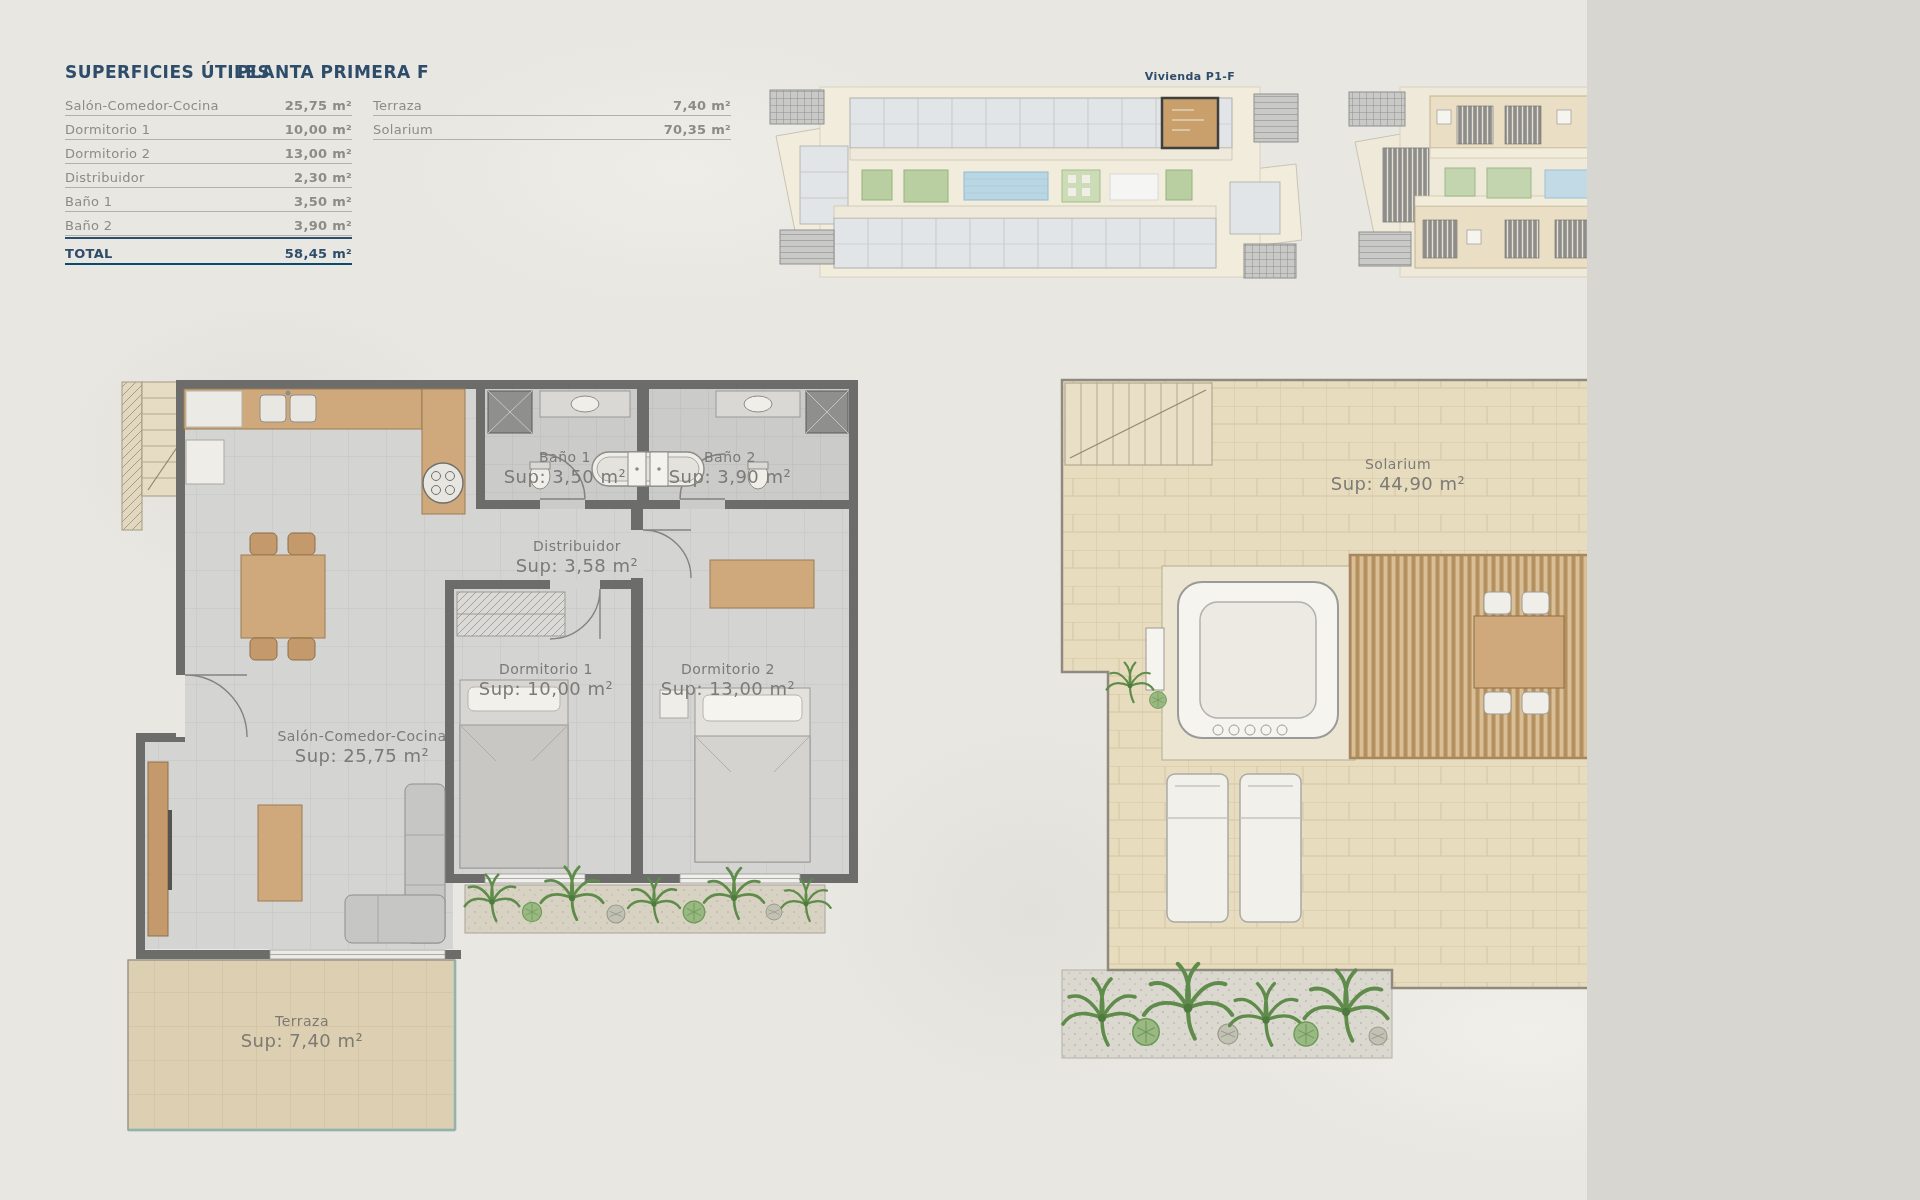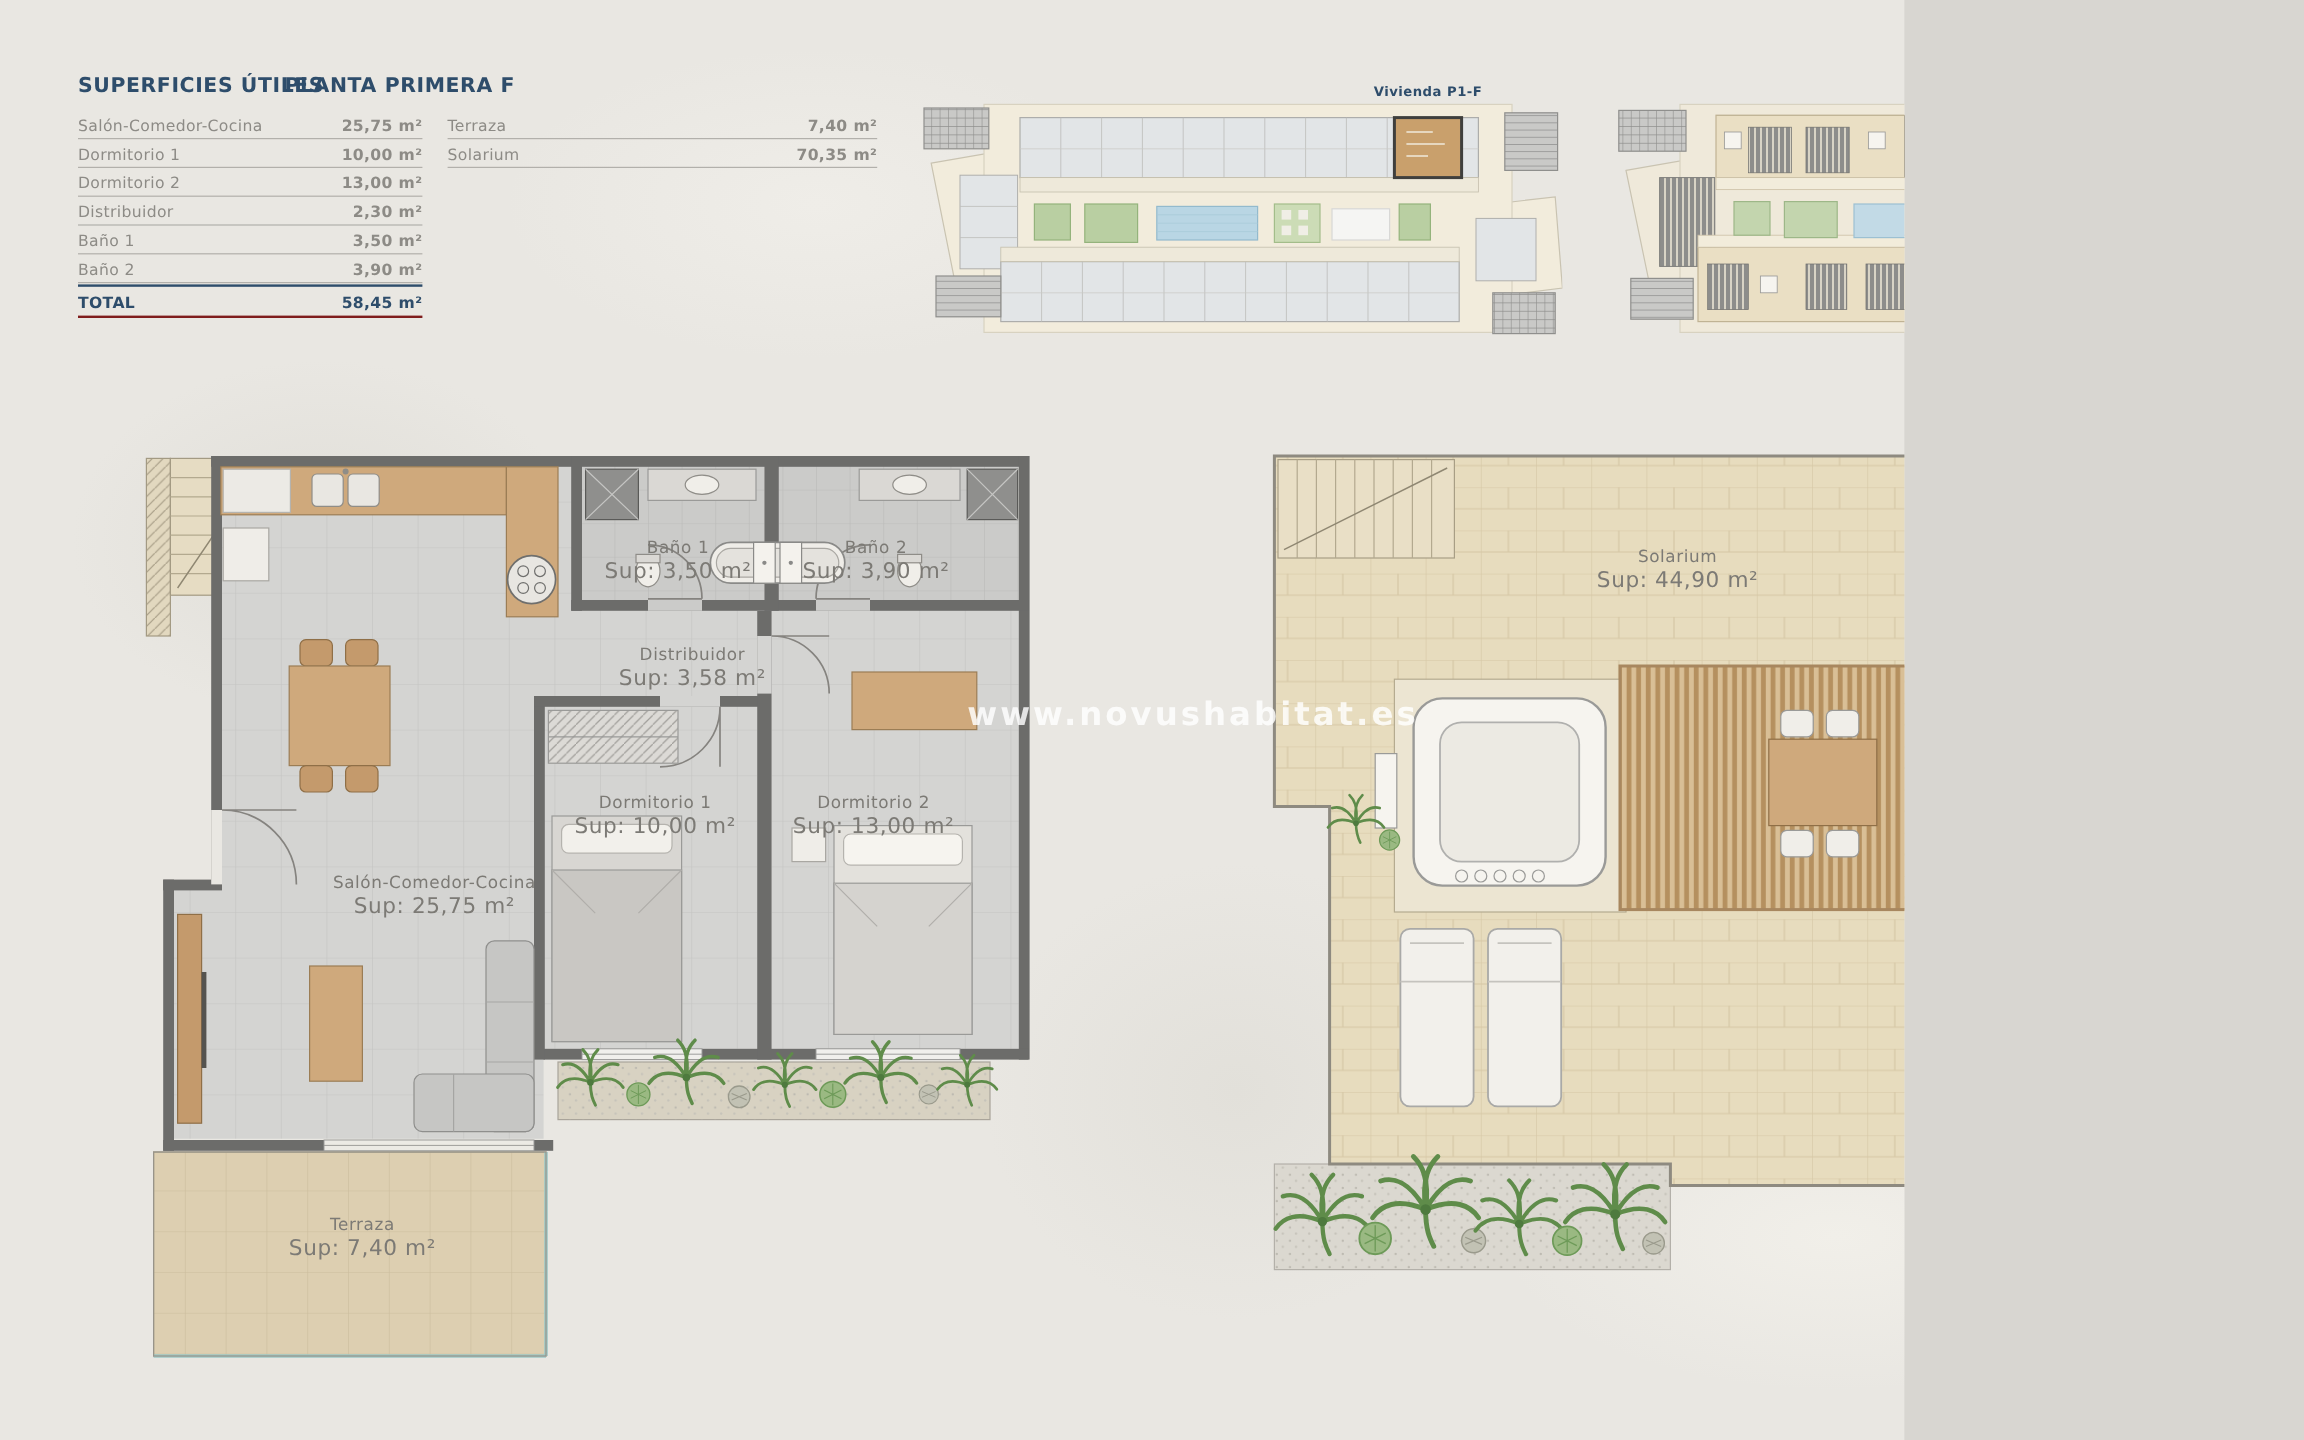--- a/index.html
+++ b/index.html
@@ -7,21 +7,21 @@
           font-family:"DejaVu Sans","Liberation Sans",sans-serif;}
   .abs{position:absolute;}
   .blotch{position:absolute;border-radius:50%;pointer-events:none;}
 
   
   .surf-title{position:absolute;top:62px;color:#2e4d6b;font-weight:bold;font-size:17px;letter-spacing:.5px;}
   .tbl{position:absolute;}
   .trow{display:flex;justify-content:space-between;align-items:flex-end;height:21px;
         border-bottom:1px solid #b2b0ab;font-size:13px;color:#8d8b86;padding-bottom:2px;letter-spacing:.3px;}
   .trow .val{white-space:nowrap;font-weight:bold;}
-  .trow.total{color:#2e4d6b;font-weight:bold;border-top:2px solid #2e4d6b;border-bottom:2px solid #7f1d1d;
+  .trow.total{color:#2e4d6b;font-weight:bold;border-top:2px solid #2e4d6b;border-bottom:2px solid #0c4a6e;
               height:22px;margin-top:1px;}
 
   
   .ovw-label{position:absolute;top:70px;color:#2e4d6b;font-weight:bold;font-size:11px;letter-spacing:.4px;
              transform:translateX(-50%);white-space:nowrap;}
 
   
   .plan-label{position:absolute;transform:translateX(-50%);text-align:center;color:#7c7a75;
               letter-spacing:.5px;line-height:19px;white-space:nowrap;}
   .plan-label .nm{display:block;font-size:14px;}
@@ -476,15 +476,14 @@
   </div>
   <div class="plan-label" style="left:302px;top:1012px;">
     <span class="nm">Terraza</span>
     <span class="sup">Sup: 7,40 m²</span>
   </div>
   <div class="plan-label" style="left:1398px;top:455px;">
     <span class="nm">Solarium</span>
     <span class="sup">Sup: 44,90 m²</span>
   </div>
 
-  <div class="watermark">www.novushabitat.es</div>
 
 </div>
 
 </body></html>

